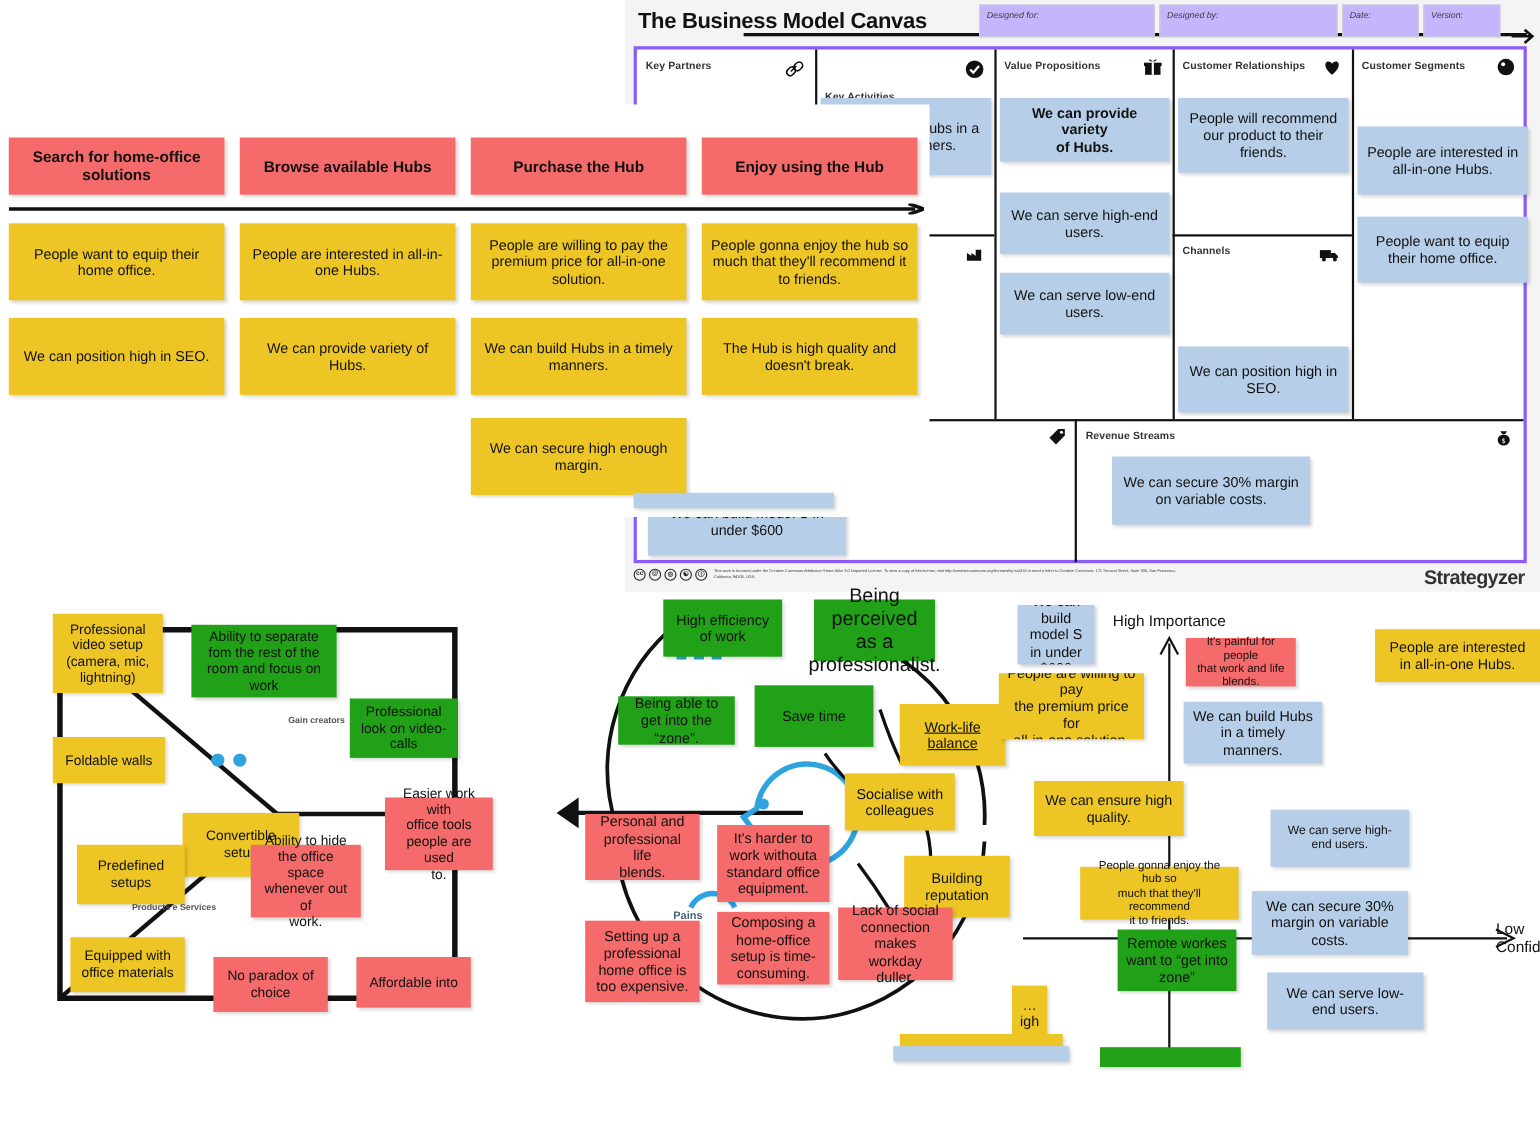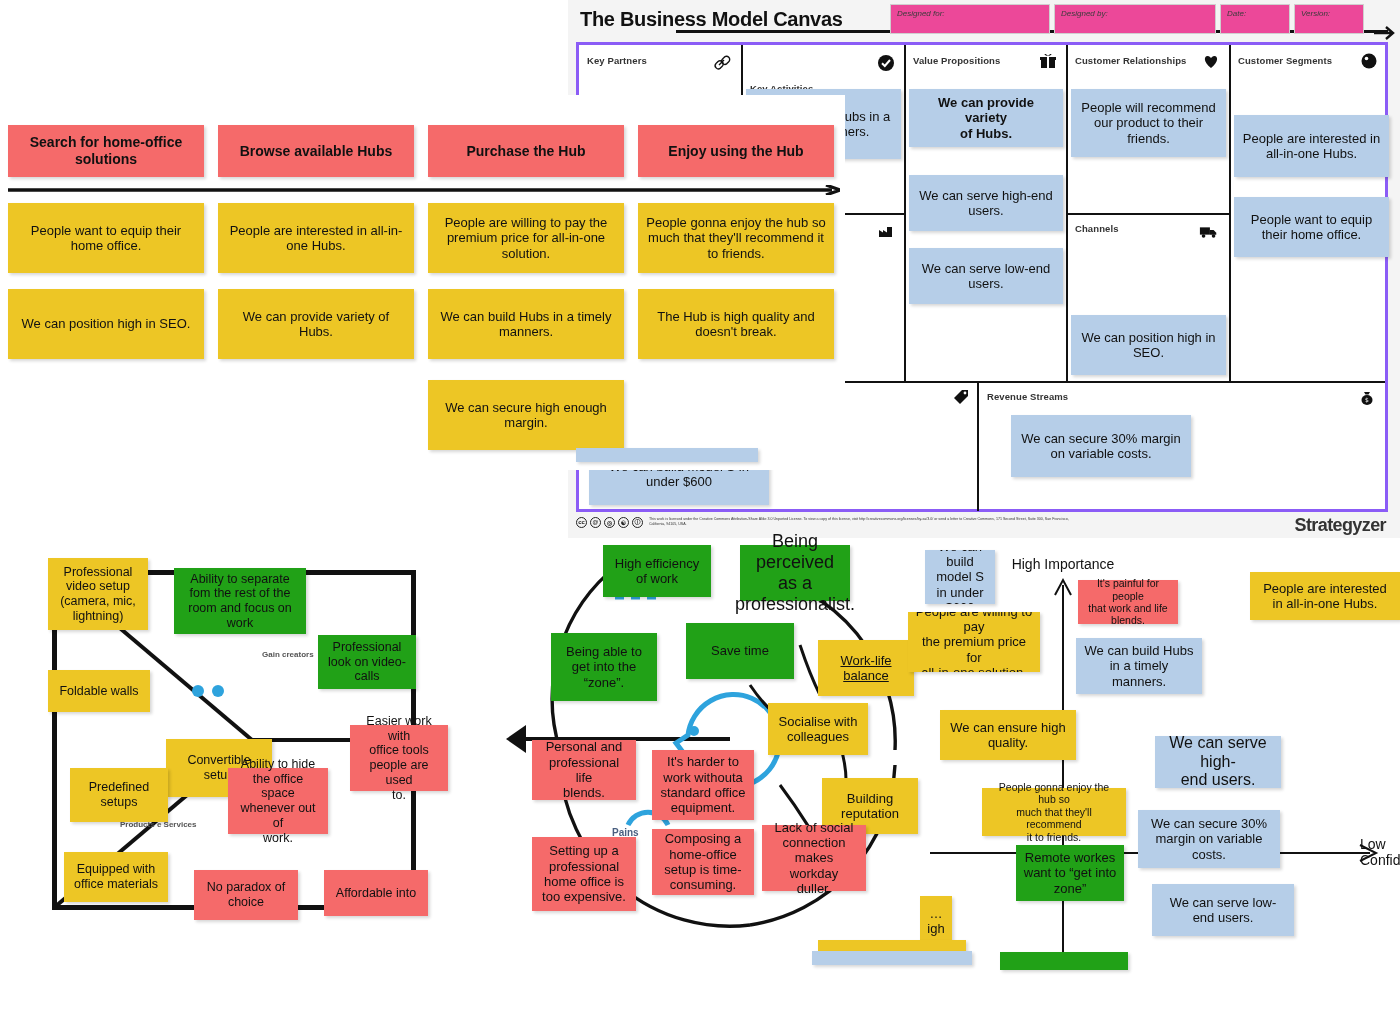--- a/index.html
+++ b/index.html
@@ -40,21 +40,21 @@
     font-size:20px; font-weight:bold; letter-spacing:-0.3px;
   }
   #bmc-title-rule {
     position:absolute; left:108px; top:30px; width:712px; height:3px; background:#111;
   }
   #bmc-title-arrow {
     position:absolute; left:806px; top:21px; width:22px; height:22px;
   }
   .meta-box {
     position:absolute; top:4px; height:30px;
-    background:#ec4899; border:1px solid #cfcfcf;
+    background:#c4b5fd; border:1px solid #cfcfcf;
     font-style:italic; font-size:8px; color:#3b3b3b;
     padding:4px 6px;
   }
   #bmc-grid {
     position:absolute; left:8px; top:42px; width:812px; height:470px;
     border:3px solid #8b5cf6; background:#fff;
   }
   .cell-label {
     position:absolute; left:8px; top:8px;
     font-size:9.5px; font-weight:bold; color:#333; letter-spacing:0.1px;
@@ -347,21 +347,21 @@
       <path d="M280 250 Q310 290 330 330" stroke="#111" stroke-width="3" fill="none"></path>
     </svg>
 
     <div class="vpc-lbl" style="left:112px; top:292px; font-size:10px; color:#4a5f80;">Pains</div>
 
     <div class="note green" style="left:103px; top:10px;  width:108px; height:52px; font-size:13px;">High efficiency
 of work</div>
     <div class="note green" style="left:240px; top:10px;  width:110px; height:56px; font-size:18px;">Being perceived
 as a
 professionalist.</div>
-    <div class="note green" style="left:51px;  top:98px;  width:106px; height:68px; font-size:13px;">Being able to
+    <div class="note green" style="left:62px;  top:98px;  width:106px; height:44px; font-size:13px;">Being able to
 get into the
 “zone”.</div>
     <div class="note green" style="left:186px; top:88px;  width:108px; height:56px; font-size:13px;">Save time</div>
     <div class="note yellow" style="left:318px; top:105px; width:96px;  height:56px; font-size:13px;text-decoration:underline;">Work-life
 balance</div>
     <div class="note yellow" style="left:268px; top:168px; width:100px; height:52px; font-size:13px;">Socialise with
 colleagues</div>
     <div class="note yellow" style="left:322px; top:243px; width:96px;  height:56px; font-size:13px;">Building
 reputation</div>
     <div class="note red" style="left:32px;  top:205px; width:104px; height:60px; font-size:13px;">Personal and
@@ -404,21 +404,21 @@
 all-in-one solution.</div>
     <div class="note red" style="left:148px; top:40px;  width:100px; height:44px; font-size:10.5px;">It's painful for people
 that work and life
 blends.</div>
     <div class="note blue" style="left:146px; top:98px;  width:126px; height:56px; font-size:13px;">We can build Hubs
 in a timely manners.</div>
     <div class="note yellow clip-note" style="left:320px; top:32px;  width:150px; height:48px; font-size:13px;">People are interested
 in all-in-one Hubs.</div>
     <div class="note yellow" style="left:10px;  top:170px; width:136px; height:50px; font-size:13px;">We can ensure high
 quality.</div>
-    <div class="note blue" style="left:225px; top:196px; width:126px; height:52px; font-size:16px;">We can serve high-
+    <div class="note blue" style="left:225px; top:196px; width:126px; height:52px; font-size:11px;">We can serve high-
 end users.</div>
     <div class="note yellow" style="left:52px;  top:248px; width:144px; height:48px; font-size:10.5px;">People gonna enjoy the hub so
 much that they'll recommend
 it to friends.</div>
     <div class="note blue" style="left:208px; top:270px; width:142px; height:58px; font-size:13px;">We can secure 30%
 margin on variable
 costs.</div>
     <div class="note green" style="left:86px;  top:305px; width:108px; height:56px; font-size:13px;">Remote workes
 want to “get into
 zone”</div>

